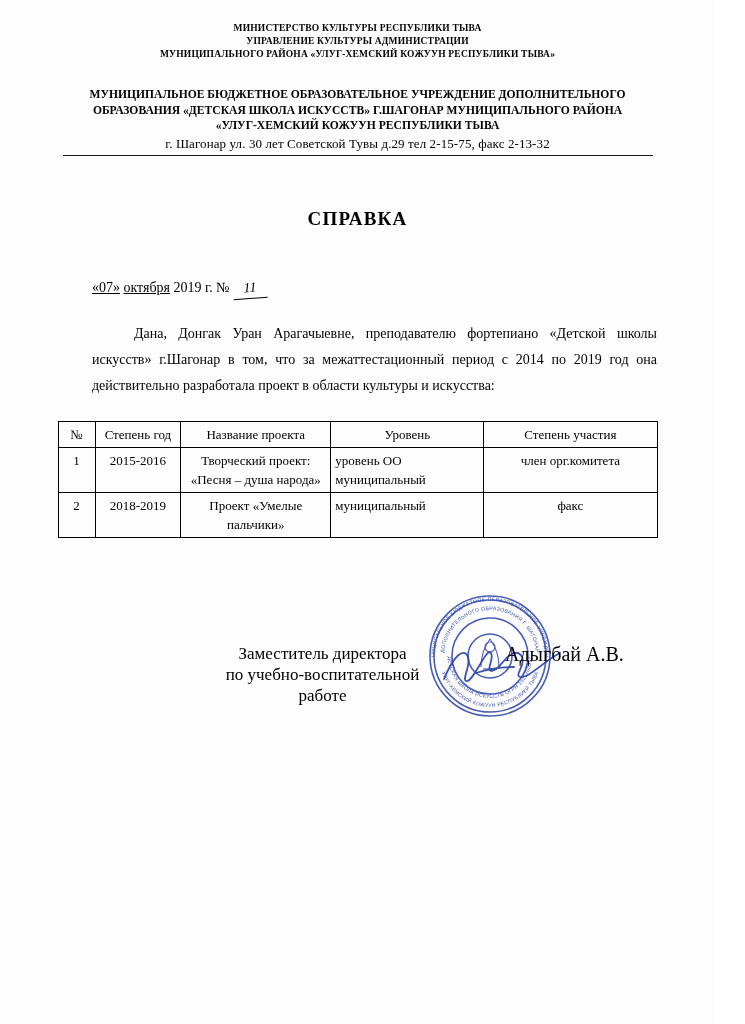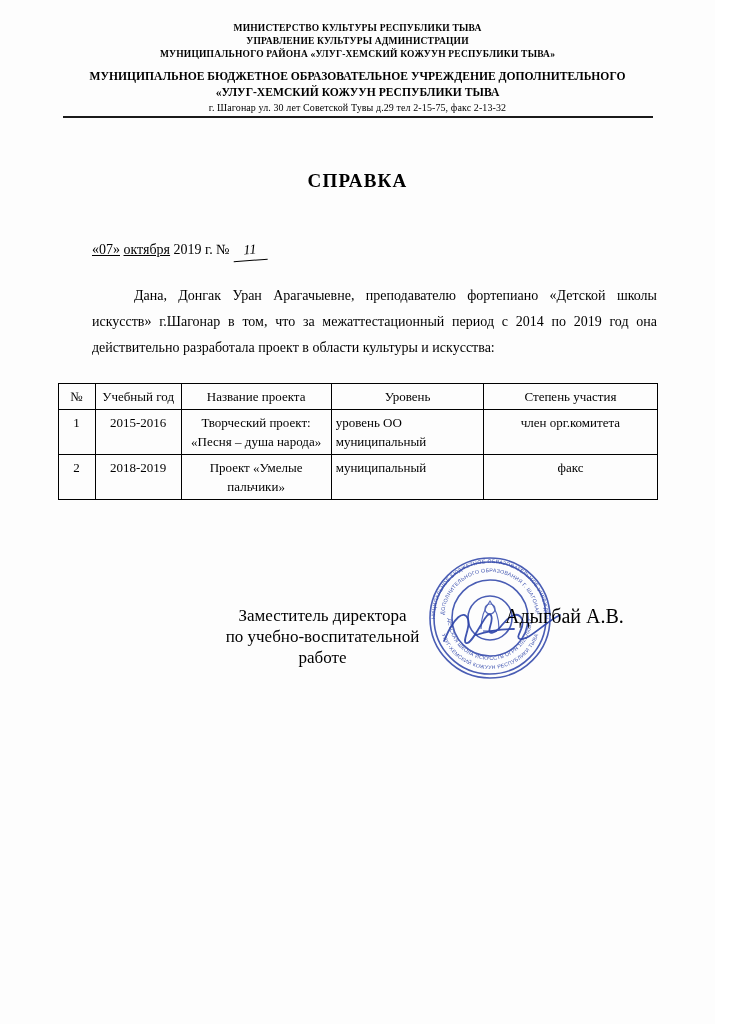--- a/index.html
+++ b/index.html
@@ -27,31 +27,31 @@
     padding-top: 22px;
   }
   .header-line {
     font-size: 9.5px;
     font-weight: bold;
     letter-spacing: 0.2px;
     line-height: 13px;
     text-transform: uppercase;
   }
   .org-block {
-    margin-top: 8px;
+    margin-top: 26px;
     padding: 0 55px;
   }
   .org-line {
     font-size: 11.6px;
     font-weight: bold;
     line-height: 15.5px;
     text-transform: uppercase;
   }
   .addr-line {
-    font-size: 10px;
+    font-size: 13px;
     margin-top: 2px;
     letter-spacing: 0.1px;
   }
   .rule {
     width: 590px;
     height: 1.6px;
     background: #1b1b1b;
     margin: 3px auto 0 auto;
   }
   
@@ -157,20 +157,21 @@
 
 <div class="page">
 
   <div class="header">
     <div class="header-line">МИНИСТЕРСТВО КУЛЬТУРЫ РЕСПУБЛИКИ ТЫВА</div>
     <div class="header-line">УПРАВЛЕНИЕ КУЛЬТУРЫ АДМИНИСТРАЦИИ</div>
     <div class="header-line">МУНИЦИПАЛЬНОГО РАЙОНА «УЛУГ-ХЕМСКИЙ КОЖУУН РЕСПУБЛИКИ ТЫВА»</div>
 
     <div class="org-block">
       <div class="org-line">МУНИЦИПАЛЬНОЕ БЮДЖЕТНОЕ ОБРАЗОВАТЕЛЬНОЕ УЧРЕЖДЕНИЕ ДОПОЛНИТЕЛЬНОГО</div>
+      <div class="org-line">ОБРАЗОВАНИЯ «ДЕТСКАЯ ШКОЛА ИСКУССТВ» г.ШАГОНАР МУНИЦИПАЛЬНОГО РАЙОНА</div>
       <div class="org-line">«УЛУГ-ХЕМСКИЙ КОЖУУН РЕСПУБЛИКИ ТЫВА</div>
       <div class="addr-line">г. Шагонар ул. 30 лет Советской Тувы д.29 тел 2-15-75, факс 2-13-32</div>
     </div>
     <div class="rule"></div>
   </div>
 
   <div class="doc-title">СПРАВКА</div>
 
   <div class="date-row">
     <span class="u"><span>«</span><span>07</span><span>»</span></span>
@@ -179,21 +180,21 @@
     <span>№</span>
     <span class="numline">11</span>
   </div>
 
   <div class="body-text">Дана,   Донгак Уран Арагачыевне, преподавателю фортепиано «Детской школы искусств» г.Шагонар в том, что за межаттестационный  период с 2014 по 2019 год  она действительно разработала  проект в области культуры и искусства:</div>
 
   <table class="proj">
     <thead>
       <tr>
         <th class="c-num">№</th>
-        <th class="c-year">Учебный год</th>
+        <th class="c-year">Степень год</th>
         <th class="c-name">Название проекта</th>
         <th class="c-level">Уровень</th>
         <th class="c-part">Степень участия</th>
       </tr>
     </thead>
     <tbody>
       <tr>
         <td class="c-num cell-top">1</td>
         <td class="c-year cell-top">2015-2016</td>
         <td class="c-name cell-top">Творческий проект: «Песня – душа народа»</td>

